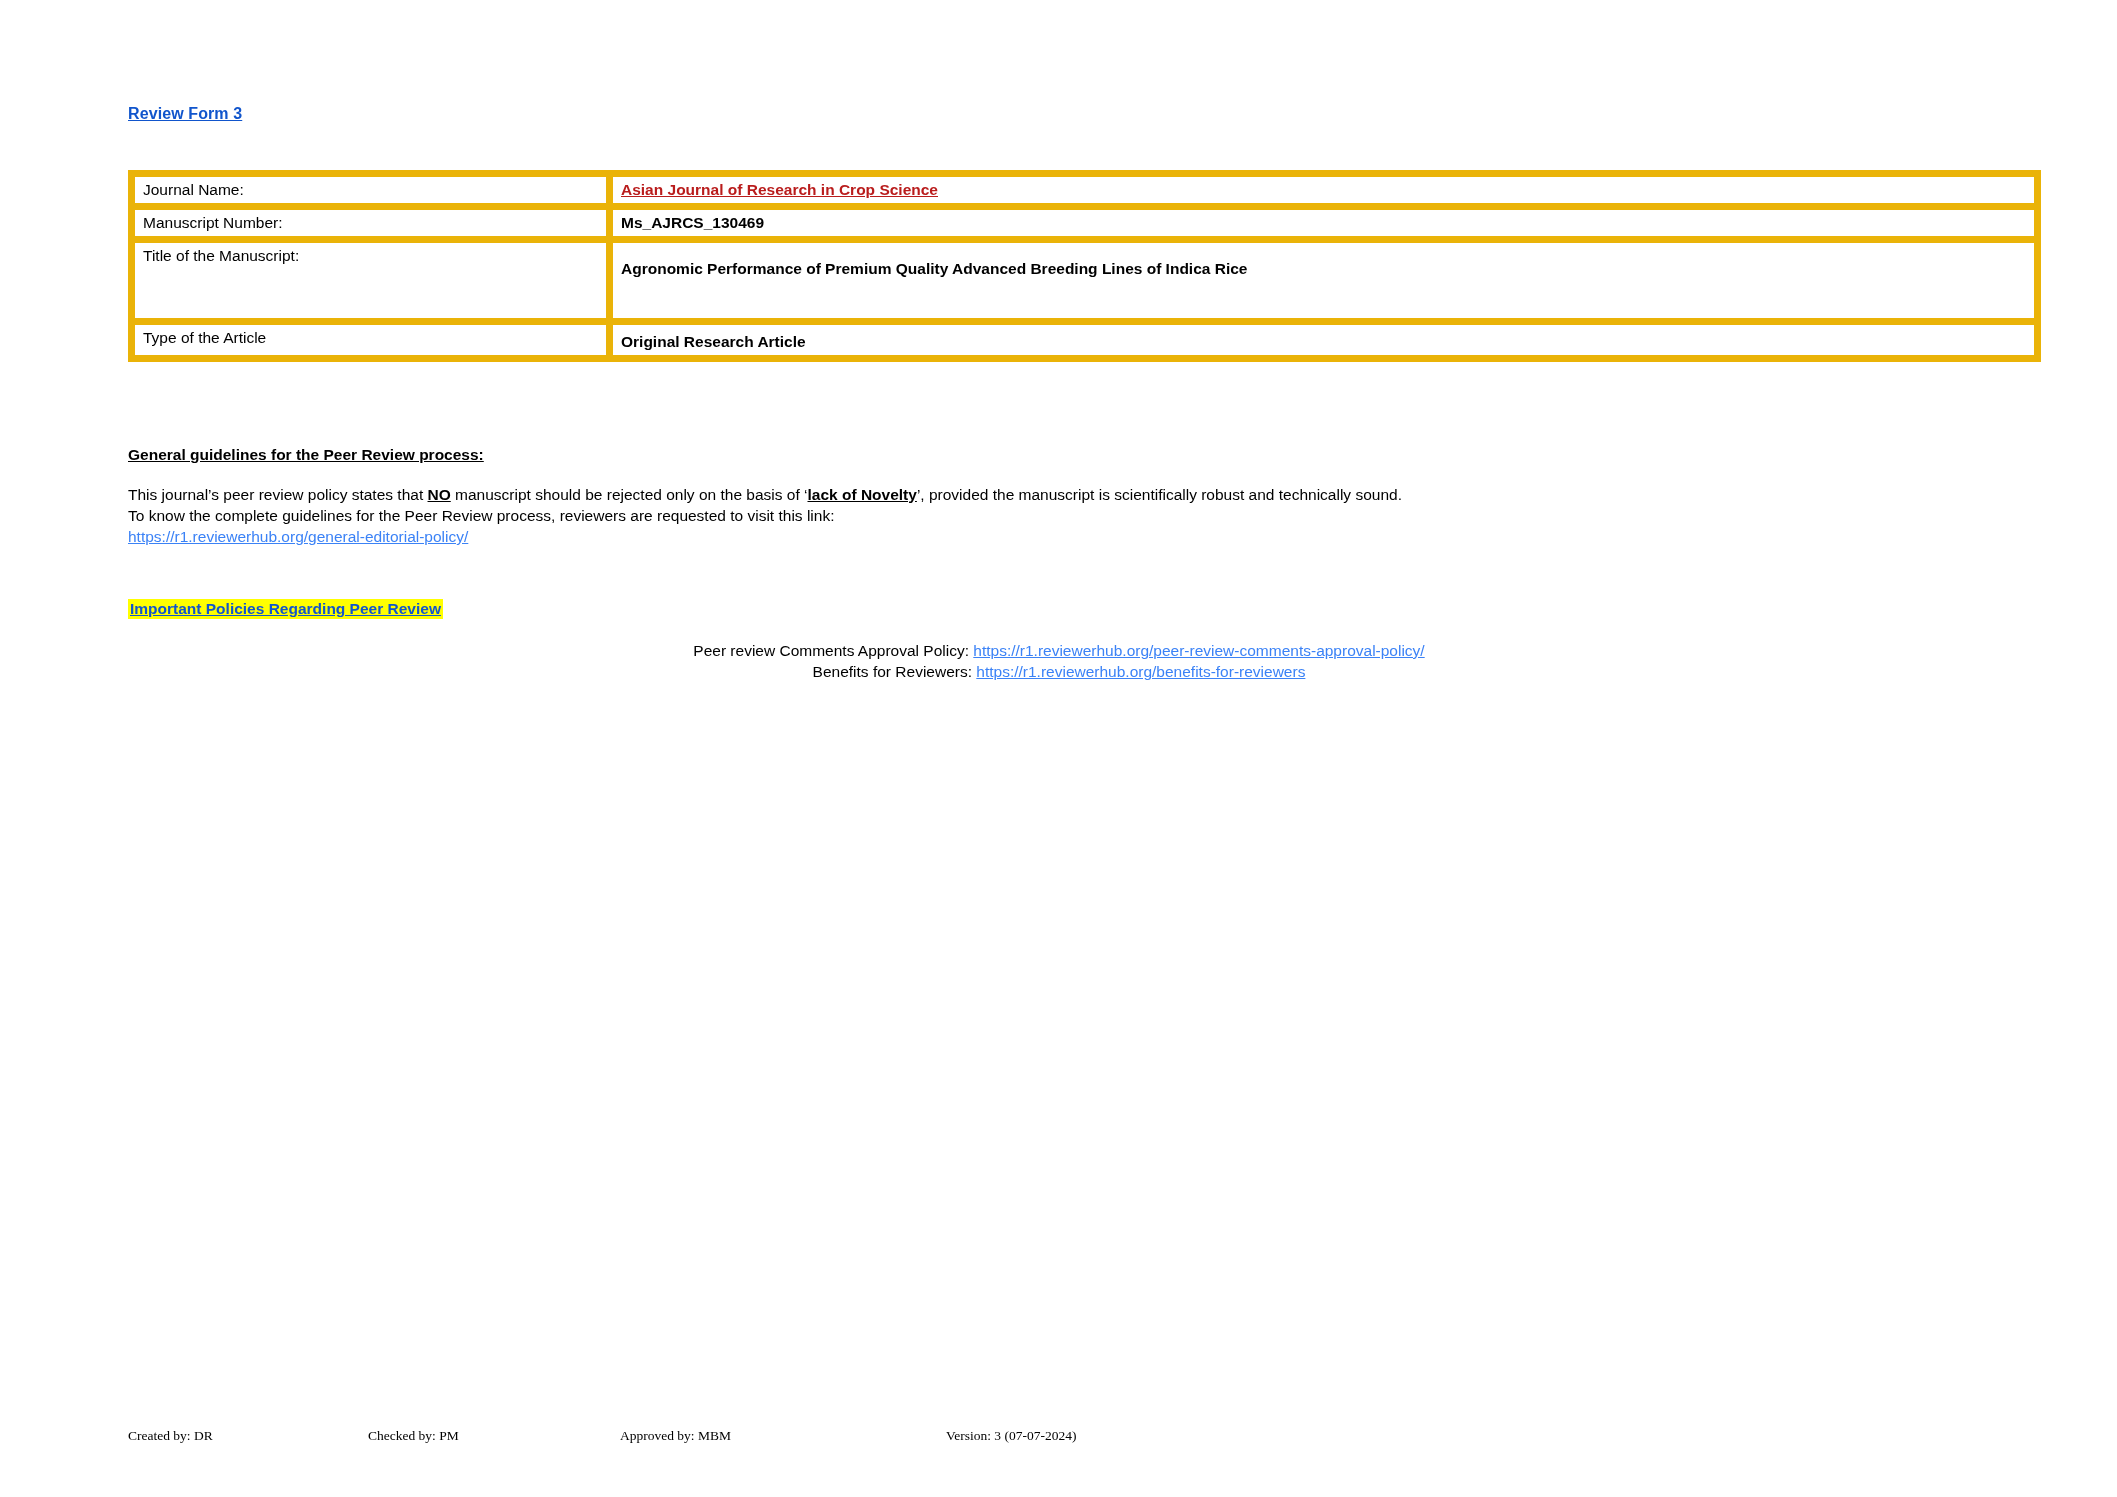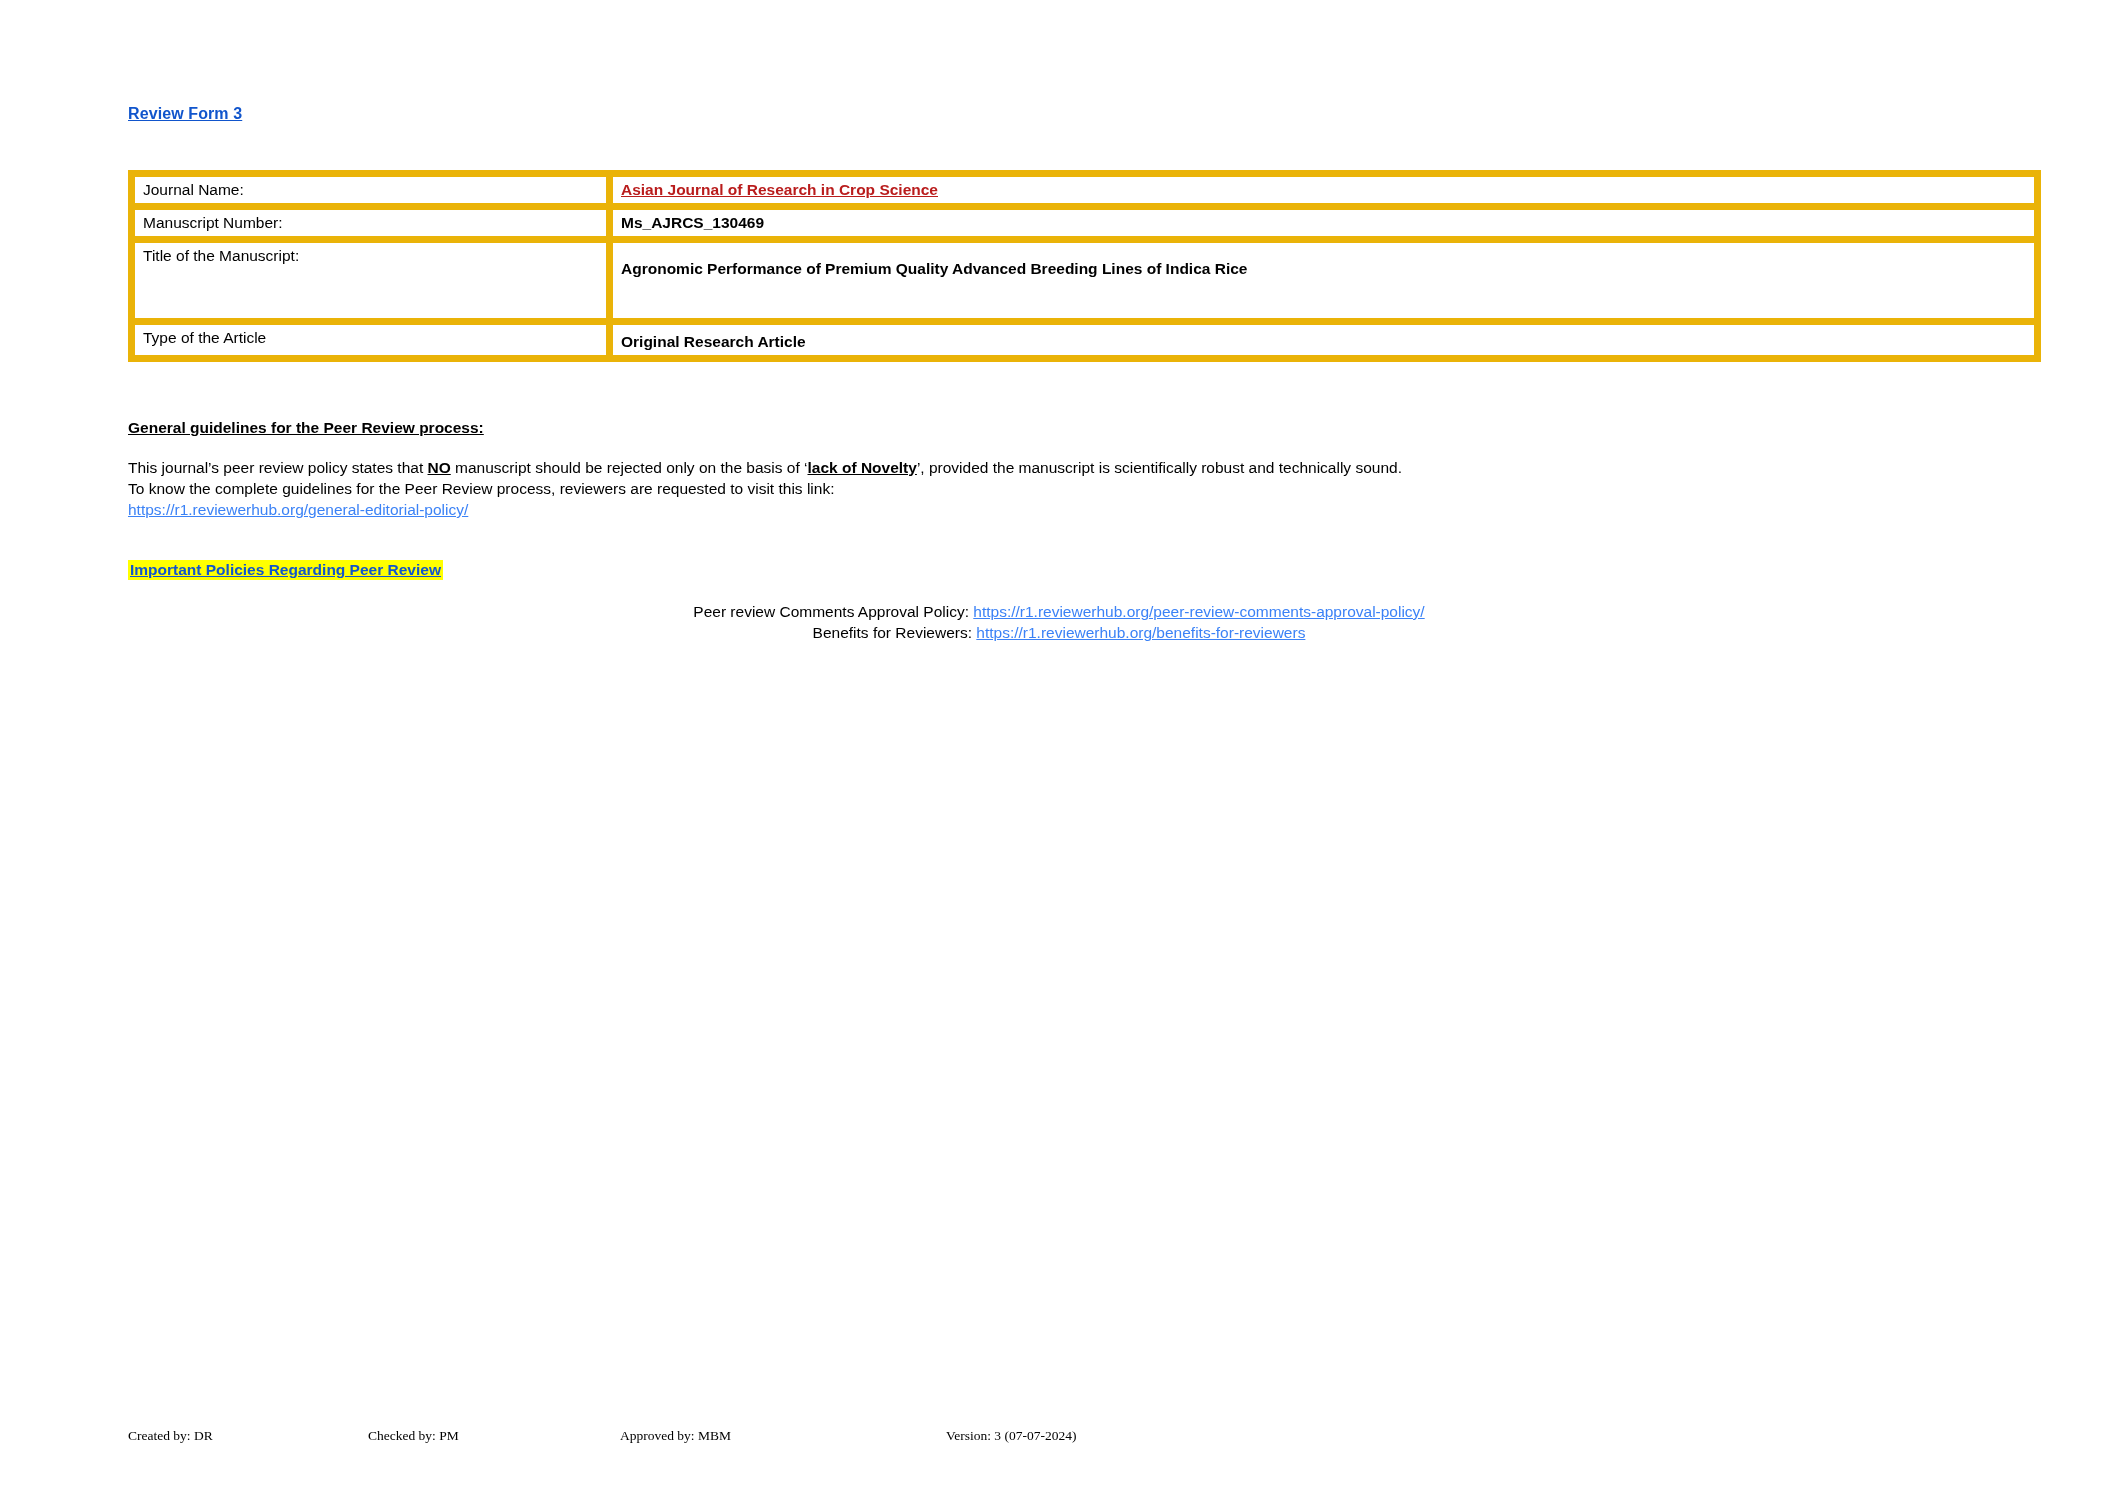--- a/index.html
+++ b/index.html
@@ -67,21 +67,21 @@
   }
   .value-pad-top {
     padding-top: 17px !important;
   }
   .value-pad-top2 {
     padding-top: 8px !important;
   }
 
   
   .section {
-    margin-top: 57px;
+    margin-top: 84px;
   }
   .heading-underline {
     font-size: 15.5px;
     font-weight: bold;
     text-decoration: underline;
     margin: 0 0 20px 0;
   }
   p.body-text {
     font-size: 15.5px;
     line-height: 21px;
@@ -101,21 +101,21 @@
   .highlight-heading {
     display: inline-block;
     background: #ffff00;
     color: #1155cc;
     font-weight: bold;
     text-decoration: underline;
     font-size: 15.5px;
     padding: 1px 2px;
   }
   .policies-block {
-    margin-top: 40px;
+    margin-top: 52px;
   }
   .policy-lines {
     margin-top: 21px;
     font-size: 15.5px;
     line-height: 21px;
     text-align: center;
   }
 
   
   .footer {

